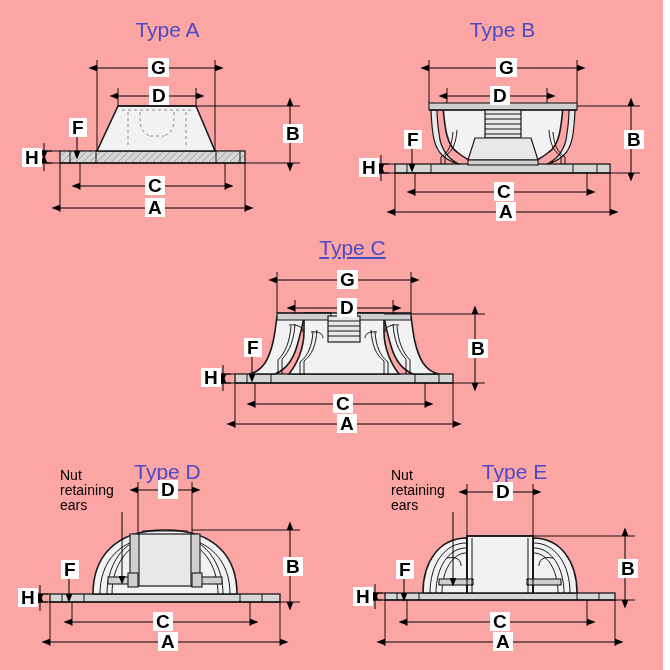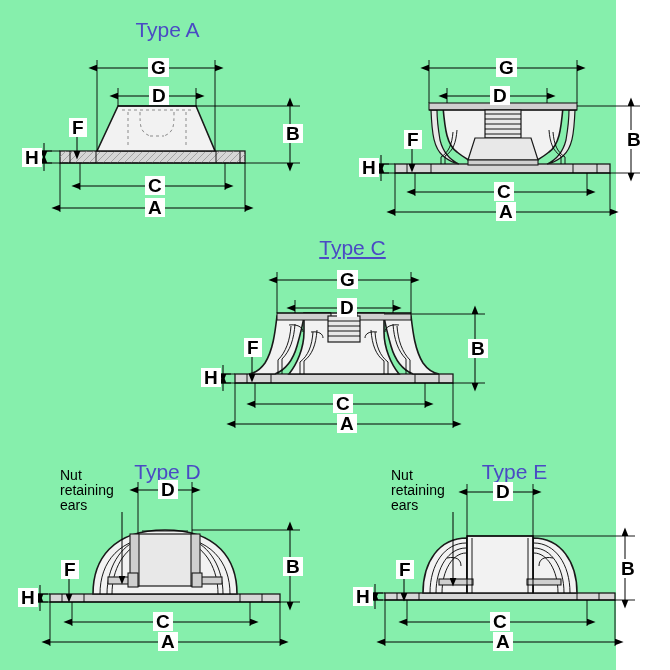--- a/index.html
+++ b/index.html
@@ -1,19 +1,19 @@
 <!DOCTYPE html>
 <html><head>
 <meta charset="utf-8">
 <style>
   html,body{margin:0;padding:0;background:#ffffff;}
   body{width:670px;height:670px;overflow:hidden;
        font-family:"Liberation Sans", sans-serif;
        -webkit-font-smoothing:antialiased;}
-  #sheet{position:relative;width:616px;height:670px;background:#86efac;}
+  #sheet{position:relative;width:663px;height:670px;background:#fca5a5;}
   .panel{position:absolute;}
   .title{position:absolute;color:#4a4ac4;font-size:21px;font-weight:400;
          text-align:center;white-space:nowrap;letter-spacing:0px;}
   .dimlabel{position:absolute;font-size:19px;font-weight:700;color:#000;
             background:#fff;padding:0 3px;line-height:19px;white-space:nowrap;}
   .calloutlabel{position:absolute;font-size:14px;color:#000;line-height:15px;
                 text-align:left;white-space:nowrap;}
   svg{position:absolute;left:0;top:0;overflow:visible;}
   .ln{stroke:#000;stroke-width:1;fill:none;}
   .thin{stroke:#000;stroke-width:0.9;fill:none;}
@@ -104,20 +104,21 @@
     <div class="dimlabel" style="left:148px;top:58px;">G</div>
     <div class="dimlabel" style="left:149px;top:86px;">D</div>
     <div class="dimlabel" style="left:283px;top:124px;">B</div>
     <div class="dimlabel" style="left:145px;top:176px;">C</div>
     <div class="dimlabel" style="left:145px;top:198px;">A</div>
     <div class="dimlabel" style="left:69px;top:118px;">F</div>
     <div class="dimlabel" style="left:22px;top:148px;">H</div>
   </div>
 
   <div class="panel" style="left:335px;top:0;width:335px;height:230px;">
+    <div class="title" style="left:0;top:18px;width:335px;">Type B</div>
 
     <svg width="335" height="230">
 
       <g>
         <rect class="plate" x="60" y="164" width="215" height="9"></rect>
         <line class="thin" x1="72" y1="164" x2="72" y2="173"></line>
         <line class="thin" x1="96" y1="164" x2="96" y2="173"></line>
         <line class="thin" x1="238" y1="164" x2="238" y2="173"></line>
         <line class="thin" x1="262" y1="164" x2="262" y2="173"></line>
         <line class="ln" x1="60" y1="173" x2="275" y2="173"></line>

